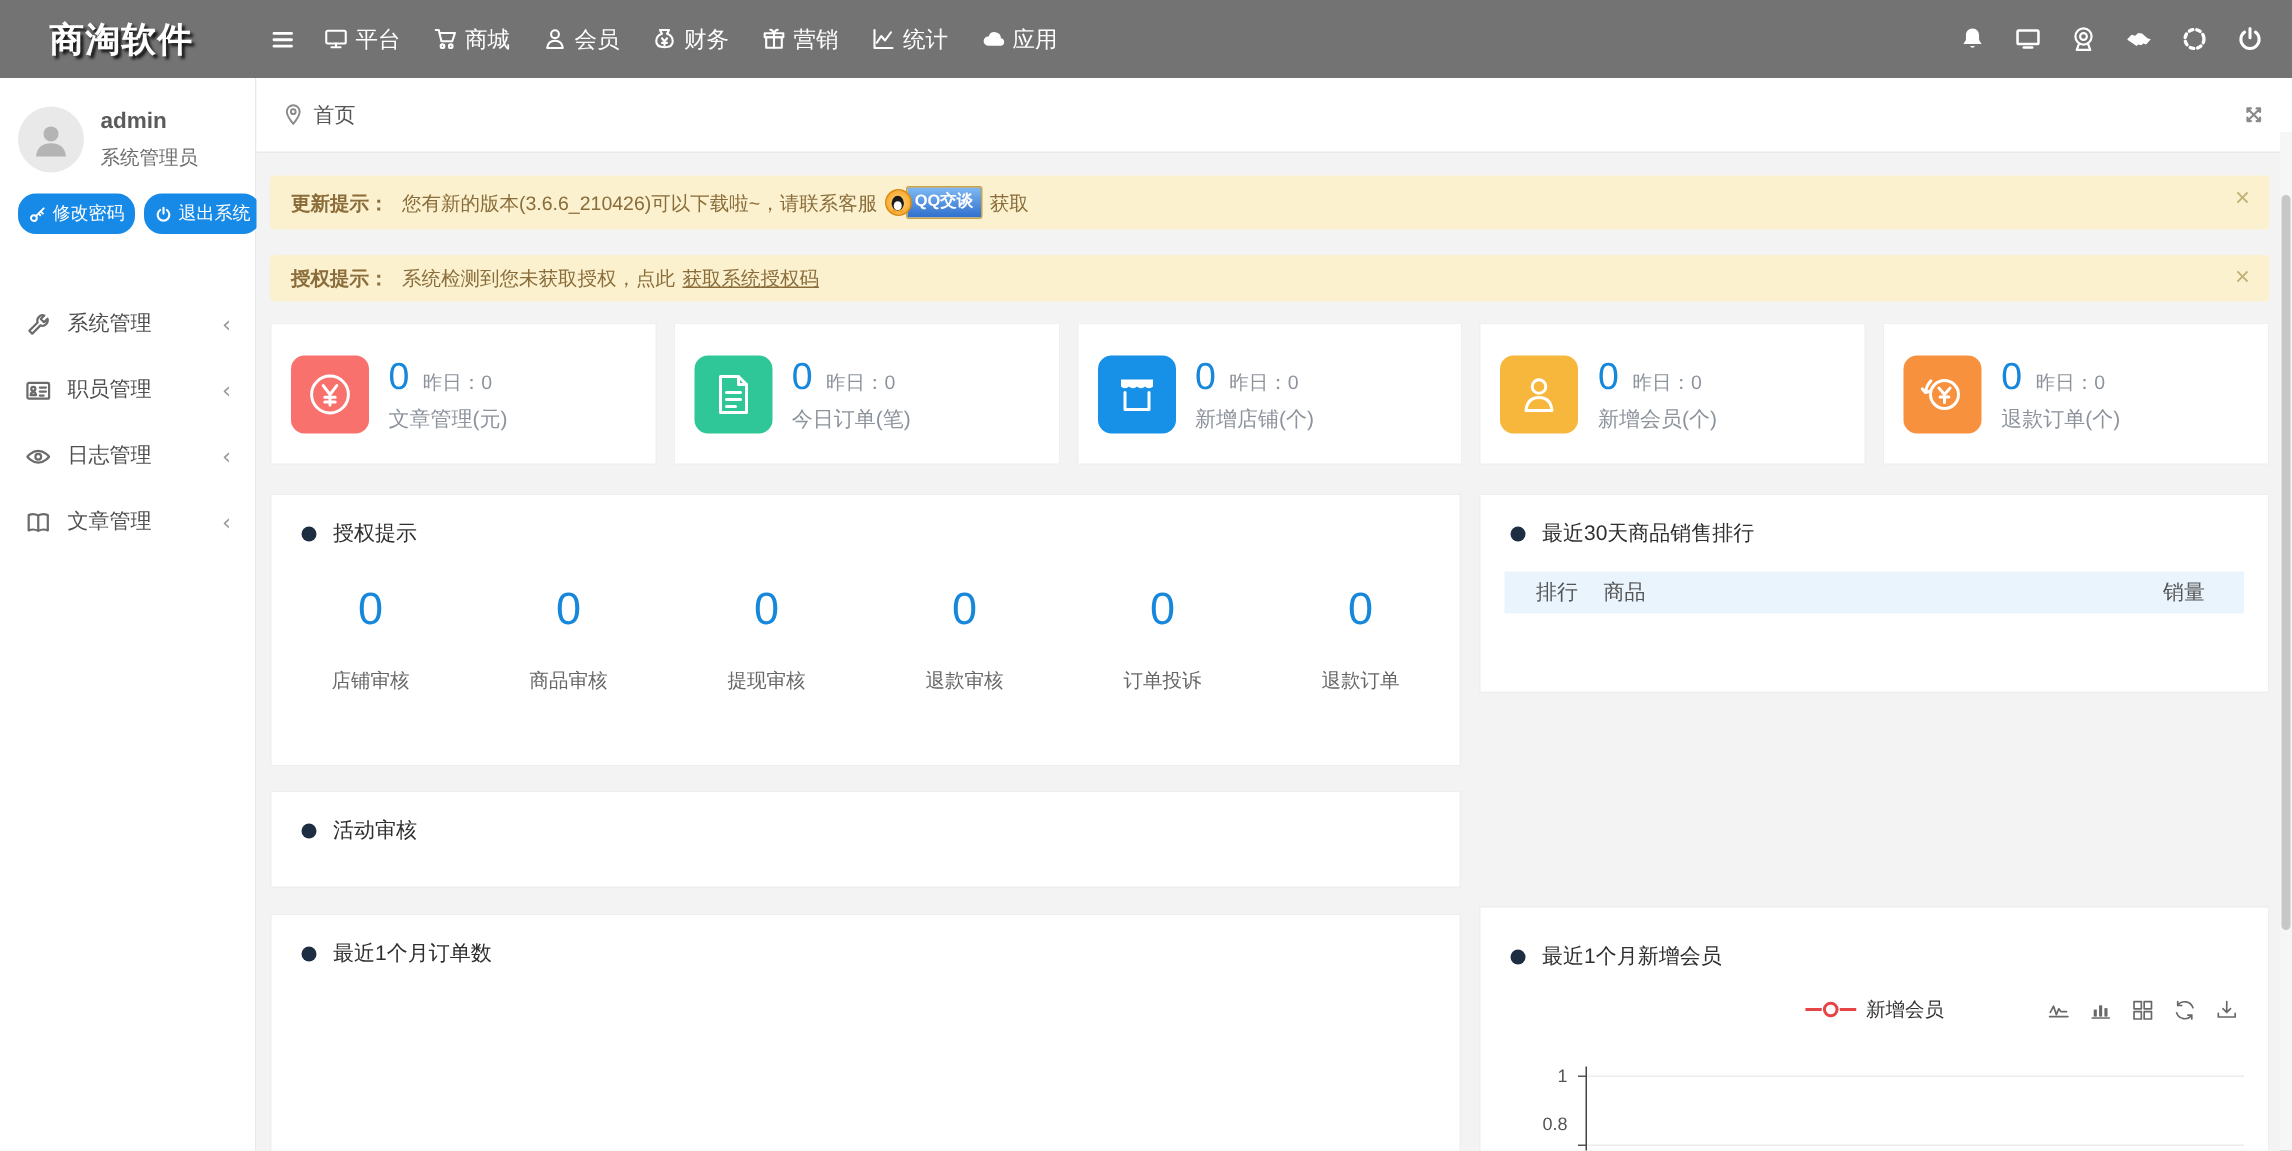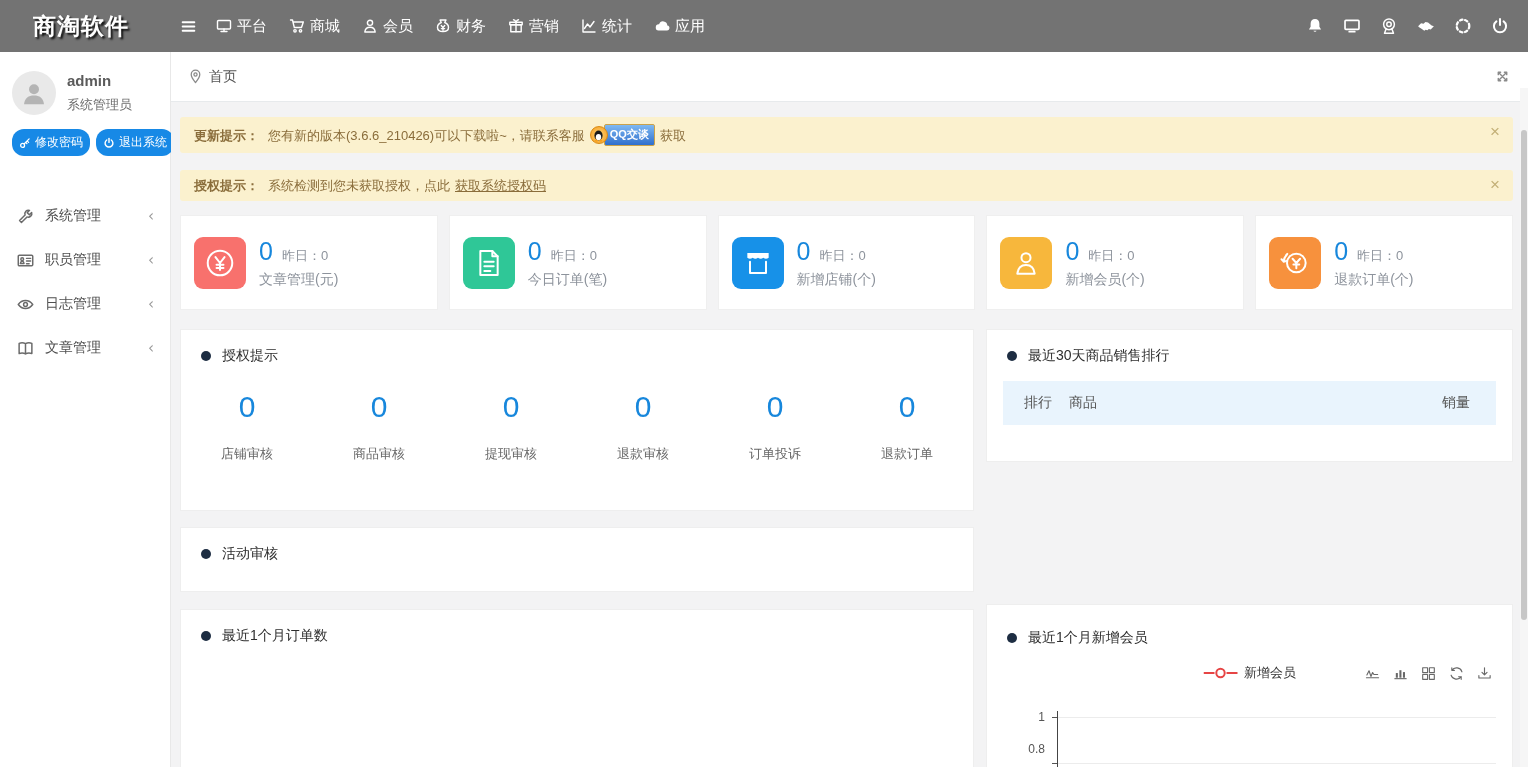--- a/index.html
+++ b/index.html
@@ -84,21 +84,21 @@
   .panel-reminders { height:182px; }
   .rem-grid { display:grid; grid-template-columns:repeat(6,1fr); text-align:center; padding-top:25px; }
   .rem-val { font-size:30px; color:#1787dc; }
   .rem-label { font-size:13px; color:#666; margin-top:21px; }
 
   .panel-activity { height:65px; }
   .panel-orders { height:170px; margin-top:17px; }
   .panel-activity { margin-top:16px; }
 
   .panel-rank { height:133px; }
-  .rank-thead { margin:16px 16px 0; background:#e9f4fd; height:44px; display:flex; align-items:center;
+  .rank-thead { margin:16px 16px 0; background:#e9f4fd; height:28px; display:flex; align-items:center;
                 font-size:14px; color:#555; }
   .th-rank { padding-left:21px; width:66px; }
   .th-sales { margin-left:auto; padding-right:26px; }
 
   .panel-members { margin-top:142px; height:330px; position:relative; }
   .panel-members .p-head { padding-top:24px; }
   .legend-row { position:relative; height:26px; margin-top:13px; padding:0 20px; display:flex; align-items:center; }
   .legend { position:absolute; left:50%; transform:translateX(-50%); display:flex; align-items:center;
             gap:7px; font-size:13px; color:#333; cursor:pointer; }
   .toolbar { margin-left:auto; display:flex; gap:13px; color:#686868; }

